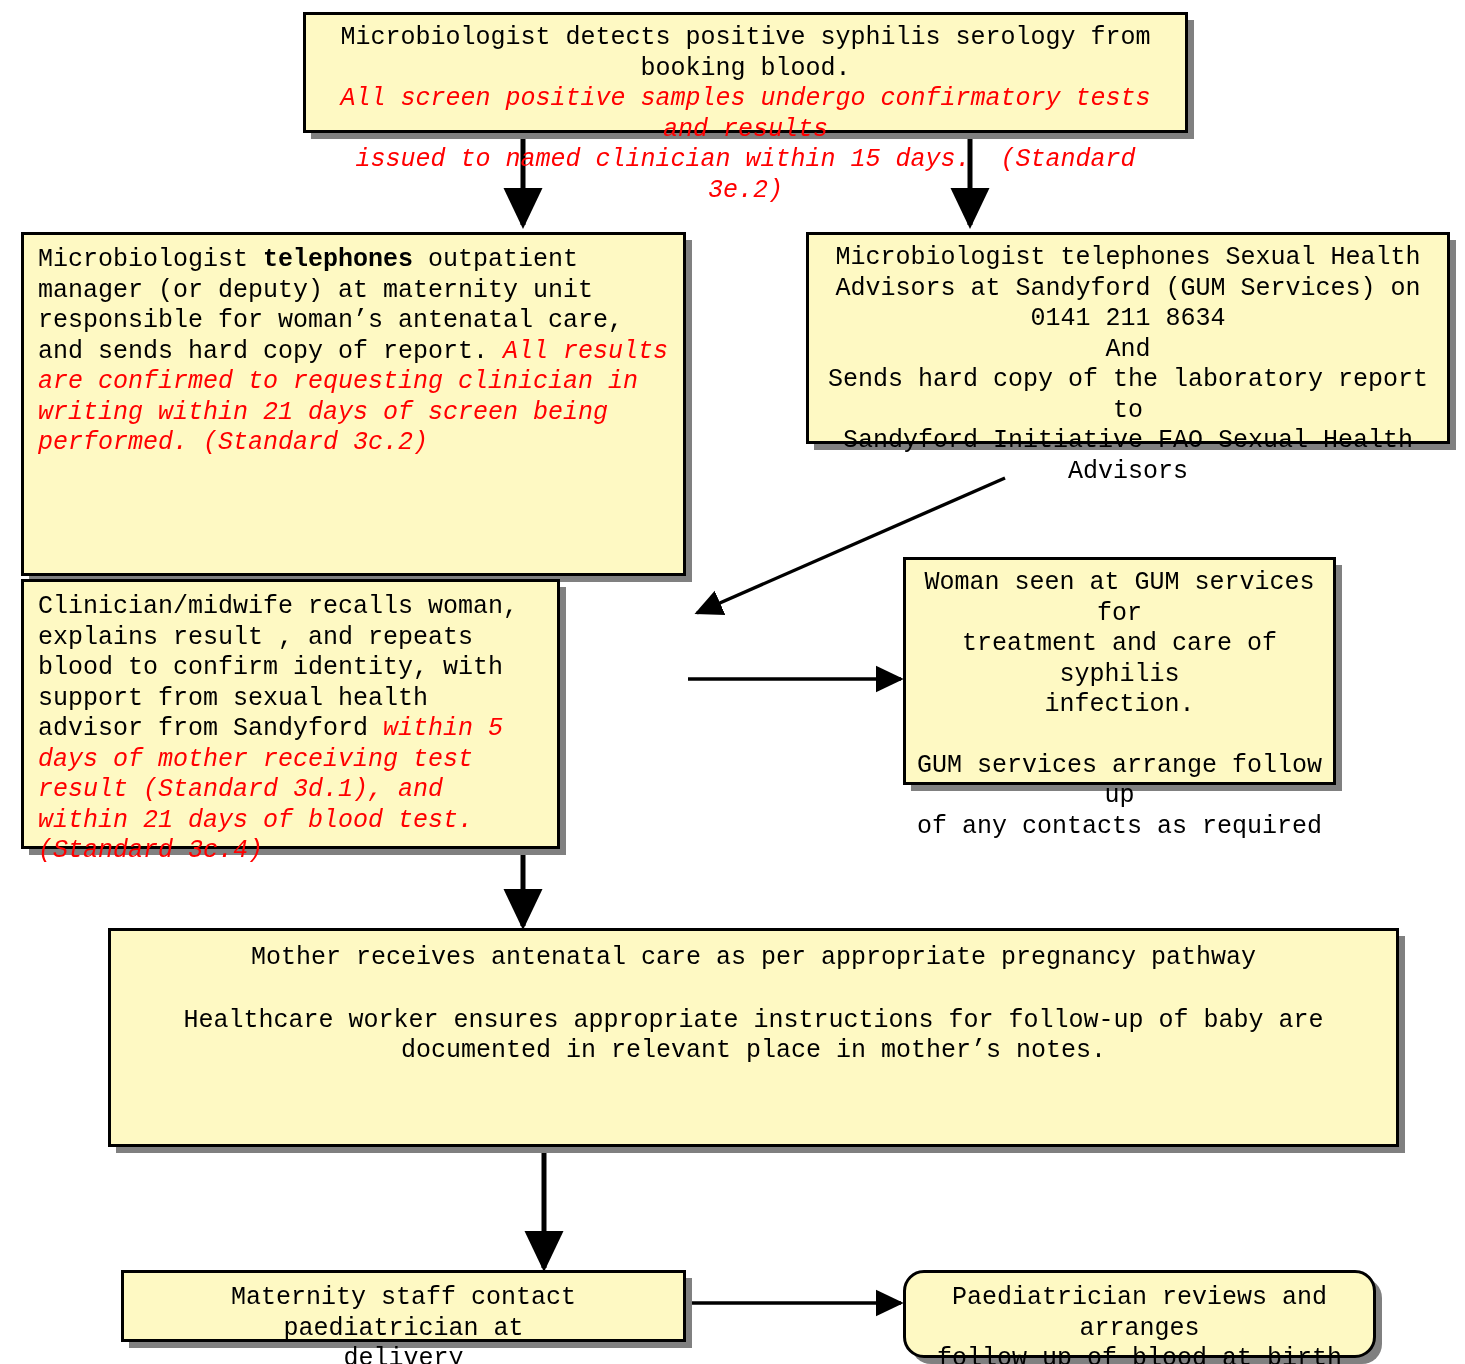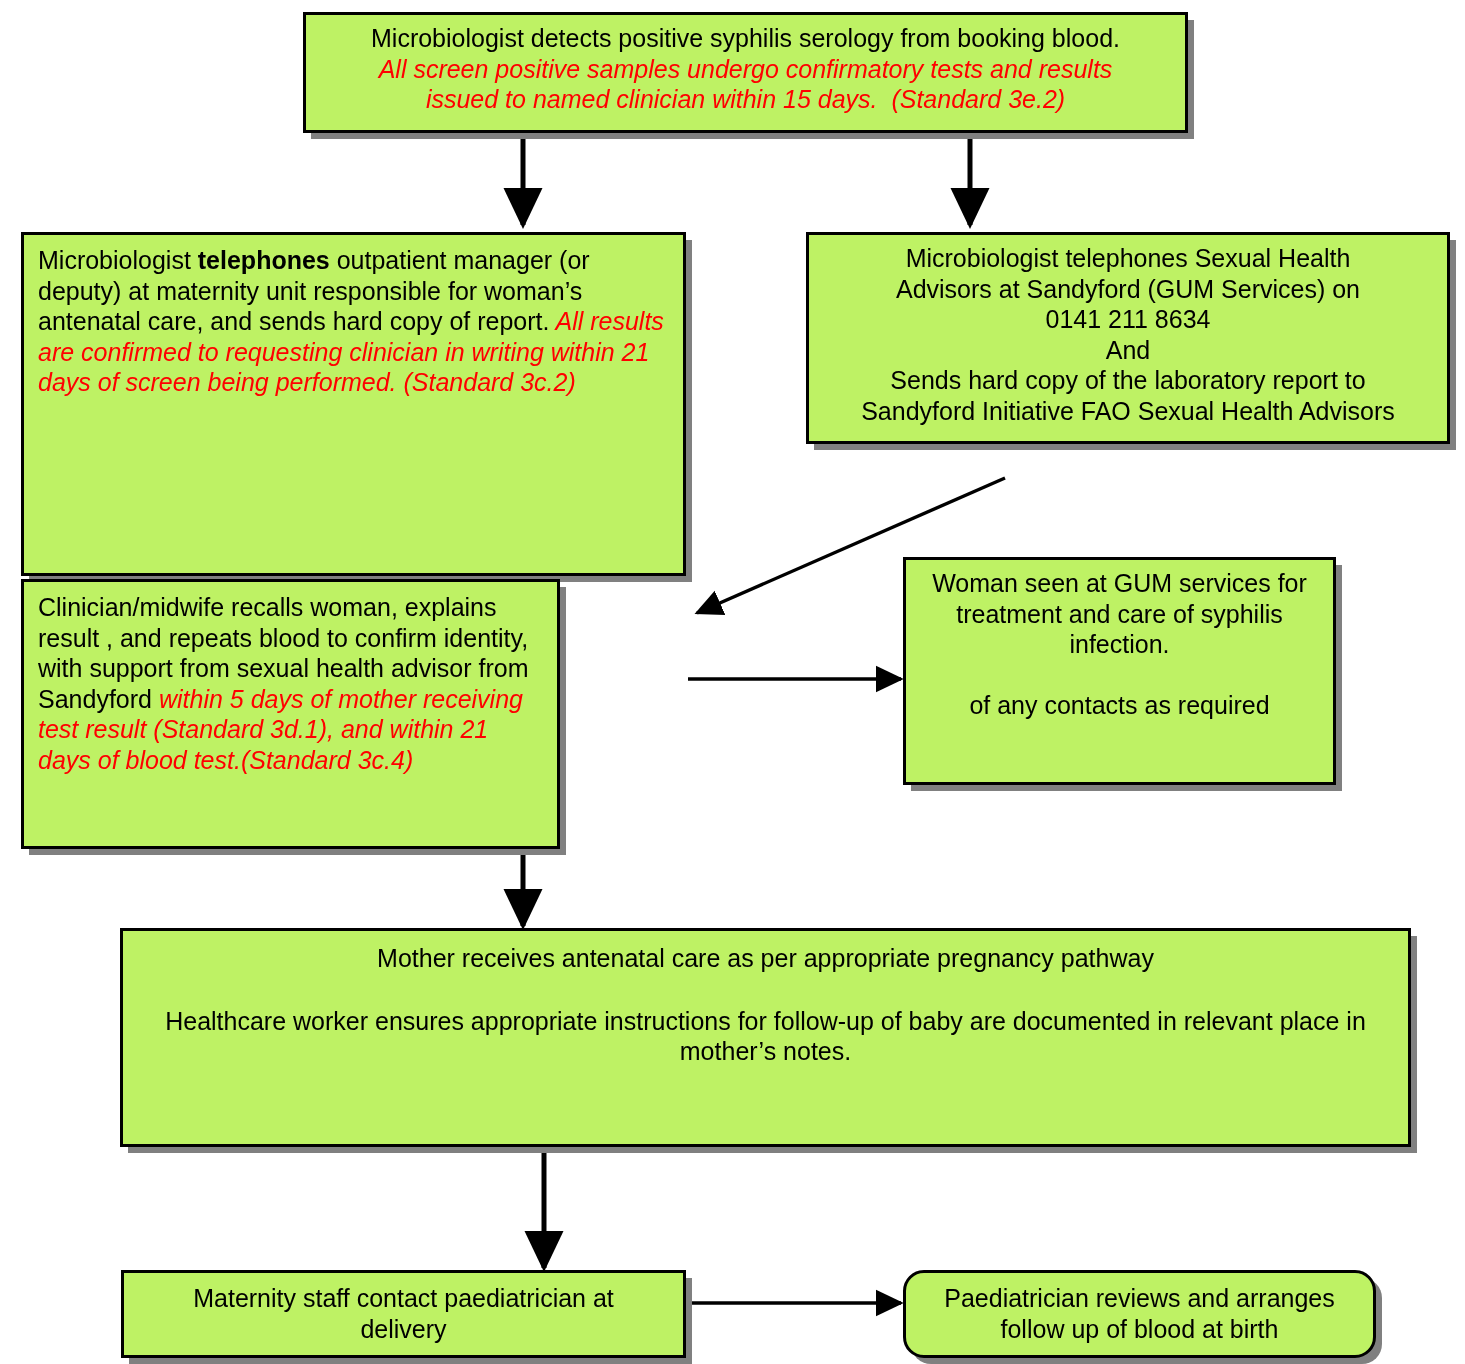--- a/index.html
+++ b/index.html
@@ -13,27 +13,28 @@
   #canvas {
     position: relative;
     width: 1465px;
     height: 1364px;
     background: #ffffff;
     overflow: hidden;
   }
   .box {
     position: absolute;
     box-sizing: border-box;
-    background: #bef264;
+    background: #fef9c3;
     border: 3px solid #000000;
     box-shadow: 7px 7px 0 -1px #808080;
     color: #000000;
     font-size: 25px;
     line-height: 1.22;
     padding: 8px 10px;
+    font-family: Liberation Mono, monospace;
   }
   .box .ln {
     display: block;
     white-space: pre-wrap;
   }
   .center { text-align: center; }
   .left   { text-align: left; }
   .red {
     color: #ff0000;
     font-style: italic;
@@ -99,30 +100,31 @@
 
   <div class="box left" style="left:21px; top:579px; width:539px; height:270px; padding:10px 14px;">
     <span class="inline">Clinician/midwife recalls woman, explains result , and repeats blood to confirm identity, with support from sexual health advisor from Sandyford </span><span class="inline red">within 5 days of mother receiving test result (Standard 3d.1), and within 21 days of blood test.(Standard 3c.4)</span>
   </div>
 
   <div class="box center" style="left:903px; top:557px; width:433px; height:228px;">
     <span class="ln">Woman seen at GUM services for</span>
     <span class="ln">treatment and care of syphilis</span>
     <span class="ln">infection.</span>
     <span class="ln" style="height:30px;"></span>
+    <span class="ln">GUM services arrange follow up</span>
     <span class="ln">of any contacts as required</span>
   </div>
 
-  <div class="box center" style="left:120px; top:928px; width:1291px; height:219px; padding:12px 20px;">
+  <div class="box center" style="left:108px; top:928px; width:1291px; height:219px; padding:12px 20px;">
     <span class="ln">Mother receives antenatal care as per appropriate pregnancy pathway</span>
     <span class="ln" style="height:32px;"></span>
     <span class="ln">Healthcare worker ensures appropriate instructions for follow-up of baby are documented in relevant place in mother’s notes.</span>
   </div>
 
-  <div class="box center" style="left:121px; top:1270px; width:565px; height:88px; padding:10px 14px;">
+  <div class="box center" style="left:121px; top:1270px; width:565px; height:72px; padding:10px 14px;">
     <span class="ln">Maternity staff contact paediatrician at</span>
     <span class="ln">delivery</span>
   </div>
 
   <div class="box center" style="left:903px; top:1270px; width:473px; height:88px; padding:10px 14px;border-radius:21px;">
     <span class="ln">Paediatrician reviews and arranges</span>
     <span class="ln">follow up of blood at birth</span>
   </div>
 
 </div>

